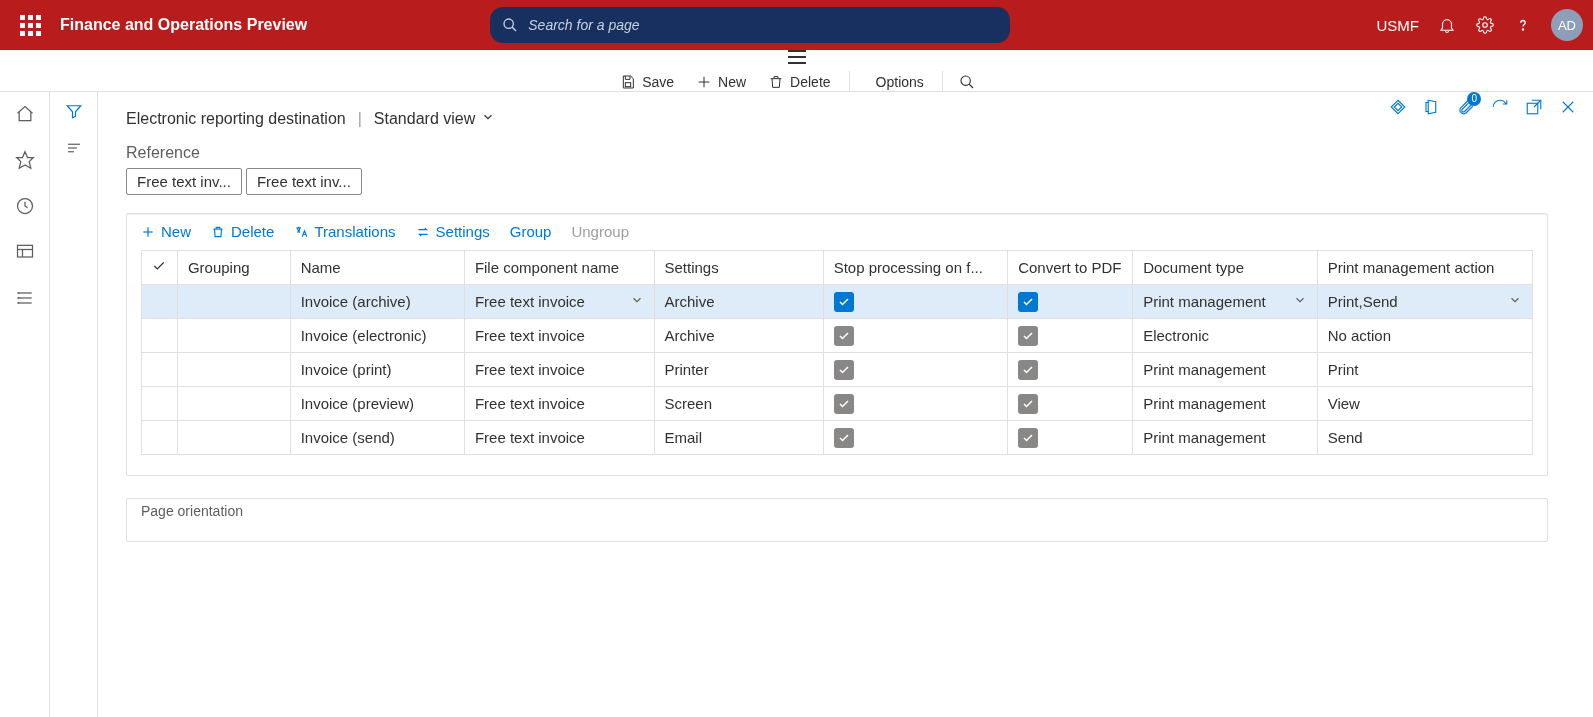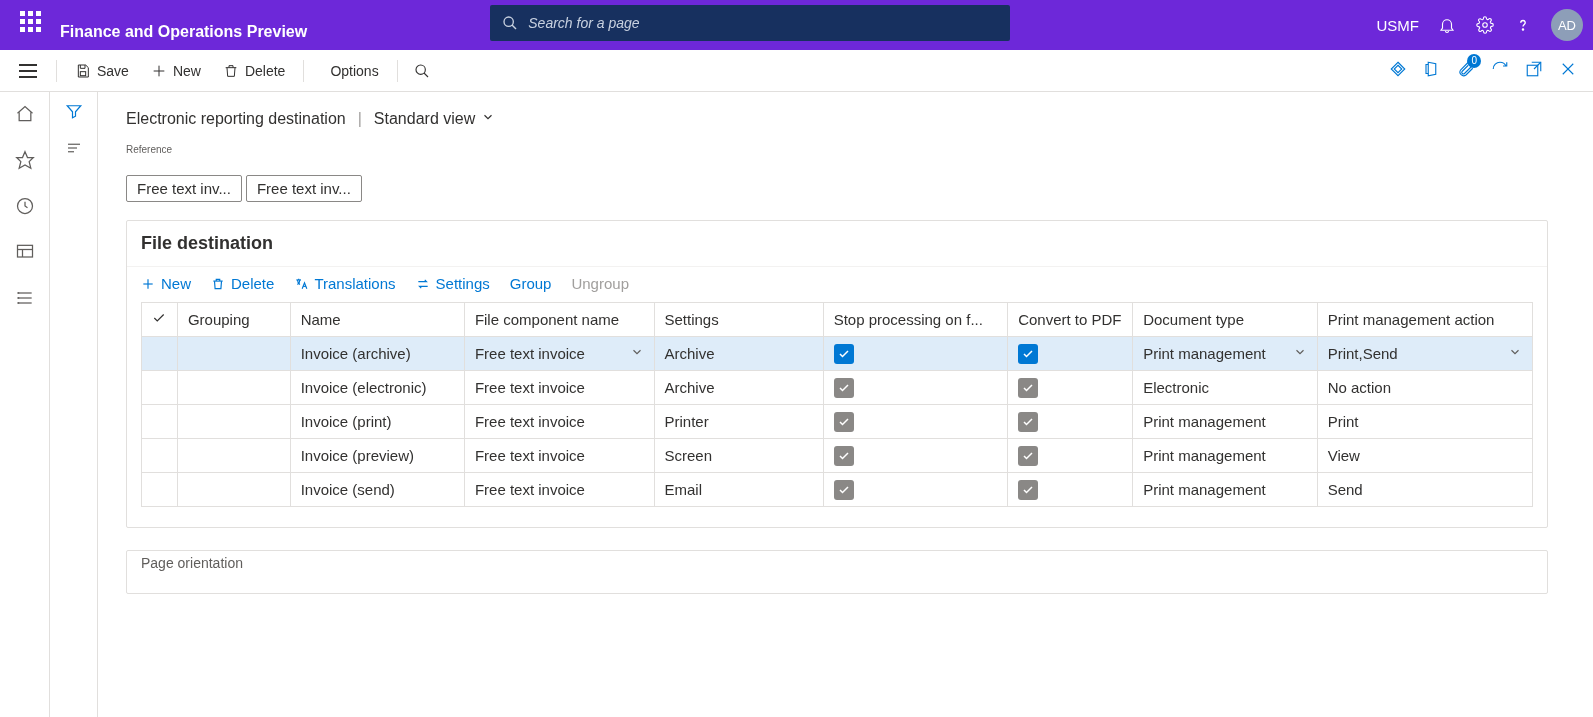--- a/index.html
+++ b/index.html
@@ -6,54 +6,54 @@
   body {
     font-family: "Segoe UI", Arial, sans-serif;
     font-size: 14px;
     color: #323130;
     background: #faf9f8;
     width: 1593px;
     height: 717px;
     overflow: hidden;
   }
   .topbar {
-    background: #6d28d9;
+    background: #b91c1c;
     color: #fff;
     height: 50px;
     display: flex;
-    align-items: flex-end;
+    align-items: center;
     padding: 9px 10px;
   }
   .waffle {
     width: 40px; height: 40px; display:flex; align-items:center; justify-content:center;
     cursor:pointer;
   }
   .waffle-grid {
     display:grid; grid-template-columns:repeat(3,5px); grid-template-rows:repeat(3,5px); gap:3px;
   }
   .waffle-grid span { background:#fff; width:5px; height:5px; }
   .app-title { font-size:16px; font-weight:600; margin-left:10px; }
   .searchbox {
     margin-left:auto; margin-right:auto;
     background:#17305f;
-    width:520px; height:36px; border-radius:2px;
+    width:520px; height:36px; border-radius:13px;
     display:flex; align-items:center; padding:0 12px; gap:10px;
     color:#c8d1e0; font-style:italic;
   }
   .top-right { margin-left:auto; display:flex; align-items:center; gap:18px; }
   .top-right .entity { font-size:15px; }
   .top-icon { width:20px; height:20px; display:flex; align-items:center; justify-content:center; cursor:pointer; }
   .avatar {
     width:32px; height:32px; border-radius:50%; background:#8d9eb8;
     display:flex; align-items:center; justify-content:center; font-size:13px; color:#fff;
   }
 
   .actionbar {
     background:#fff; border-bottom:1px solid #e1dfdd;
-    height:42px; display:flex; align-items:center; padding:0 8px; gap:2px;
+    height:42px; display:flex; align-items:center; padding:0 8px; gap:2px;flex-direction:column;
   }
   .ab-left { display:flex; align-items:center; gap:2px; }
   .ab-btn {
     display:flex; align-items:center; gap:6px; padding:6px 10px; cursor:pointer;
     color:#323130; border-radius:2px;
   }
   .ab-btn.options { font-weight:400; margin-left:8px; }
   .ab-btn.searchonly { padding:6px 8px; }
   .ab-divider { width:1px; height:22px; background:#e1dfdd; margin:0 6px; }
   .ab-right { margin-left:auto; display:flex; align-items:center; gap:16px; padding-right:8px; }
@@ -79,21 +79,21 @@
   .filterrail .fbtn { color:#0078d4; cursor:pointer; }
   .filterrail .fbtn.gray { color:#605e5c; }
 
   .content {
     flex:1; overflow:auto; padding:18px 45px 30px 28px; background:#fff;
   }
   .crumbs { display:flex; align-items:center; gap:12px; color:#323130; font-size:16px; margin-bottom:16px; }
   .crumbs .sep { color:#a19f9d; }
   .view-dd { display:flex; align-items:flex-start; gap:6px; cursor:pointer; }
 
-  .reflabel { color:#605e5c; font-size:10px; margin-bottom:20px; }
+  .reflabel { color:#605e5c; font-size:16px; margin-bottom:6px; }
   .refrow { display:flex; gap:4px; margin-bottom:18px; }
   .pill {
     border:1px solid #8a8886; padding:4px 10px; background:#fff; font-size:15px;
     max-width:130px; white-space:nowrap; overflow:hidden; text-overflow:ellipsis;
     border-radius:2px;
   }
 
   .card {
     border:1px solid #e1dfdd; border-radius:2px; background:#fff; margin-bottom:22px;
   }
@@ -341,23 +341,20 @@
       </span>
     </div>
 
     <div class="reflabel">Reference</div>
     <div class="refrow">
       <div class="pill">Free text inv...</div>
       <div class="pill">Free text inv...</div>
     </div>
 
     <div class="card">
-      <div class="card-header">
-        <span>File destination</span>
-      </div>
       <div class="card-toolbar">
         <div class="t-btn">
           <svg width="14" height="14" viewBox="0 0 24 24" fill="none" stroke="#0078d4" stroke-width="2">
               <line x1="12" y1="4" x2="12" y2="20"></line>
               <line x1="4" y1="12" x2="20" y2="12"></line>
             </svg>
           <span>New</span>
         </div>
         <div class="t-btn">
           <svg width="14" height="14" viewBox="0 0 24 24" fill="none" stroke="#0078d4" stroke-width="2">

